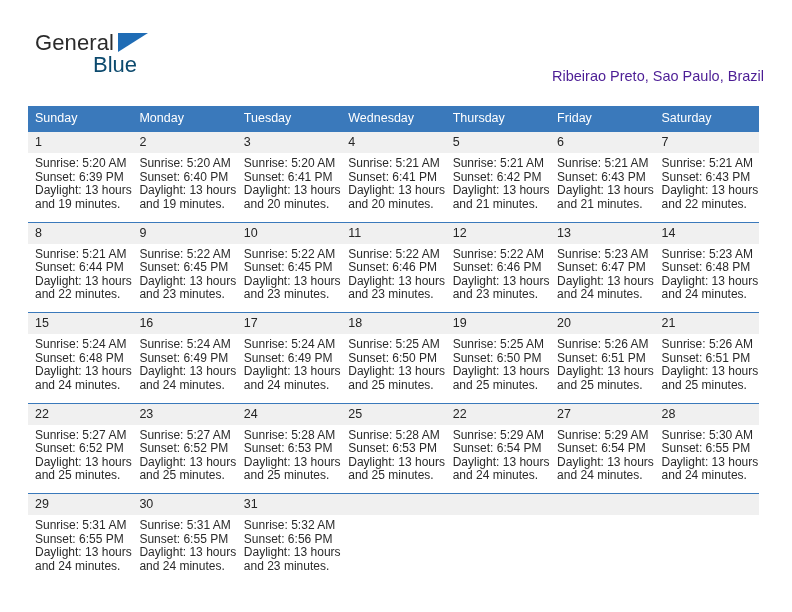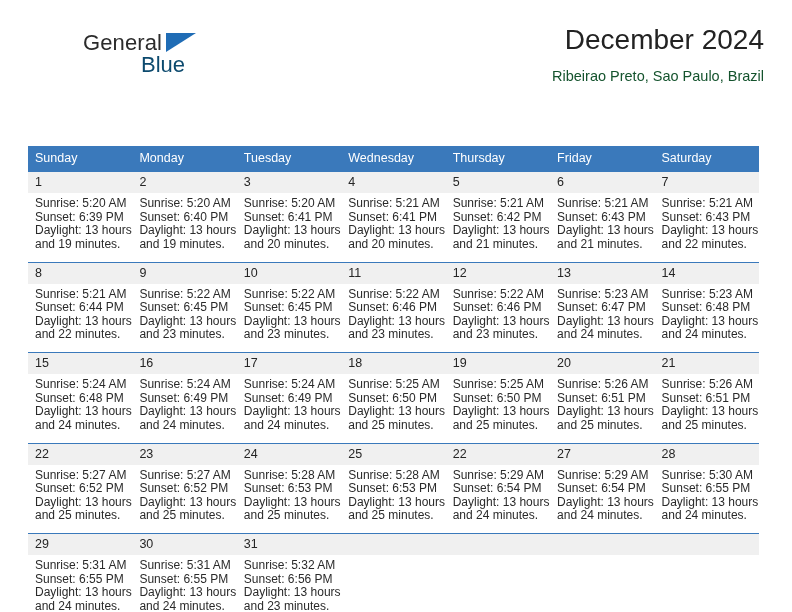--- a/index.html
+++ b/index.html
@@ -9,21 +9,20 @@
     font-family: "Liberation Sans", sans-serif;
     overflow: hidden;
   }
   .page { position: relative; width: 792px; height: 612px; }
 
   
   .topbar {
     position: absolute;
     left: 28px; top: 22px; right: 28px;
     height: 70px;
-    margin-left: 48px;
   }
   .logo {
     position: absolute; left: 7px; top: 8px;
     width: 180px; height: 56px;
   }
   .logo-general {
     position: absolute; left: 0; top: 0;
     font-size: 22px; color: #2b2b2b; letter-spacing: .1px;
     line-height: 26px;
   }
@@ -37,35 +36,34 @@
     position: absolute; left: 58px; top: 22px;
     font-size: 22px; color: #0c4a6e; line-height: 26px;
   }
   .title {
     position: absolute; right: 0; top: 0;
     font-size: 28px; color: #222; text-align: right;
     line-height: 36px; white-space: nowrap;
   }
   .subtitle {
     position: absolute; right: 0; top: 44px;
-    font-size: 14.5px; color: #14532d; text-align: right;
+    font-size: 14.5px; color: #4c1d95; text-align: right;
     line-height: 20px; white-space: nowrap;
   }
 
   
   .calendar {
     position: absolute;
     left: 28px; top: 106px;
     width: 731px;
   }
   .cal-table {
     width: 731px;
     border-collapse: collapse;
     table-layout: fixed;
-    margin-top: 40px;
   }
   .cal-table col { width: 104.43px; }
 
   thead th {
     background: #3a79bb;
     color: #ffffff;
     font-size: 12.5px;
     font-weight: normal;
     text-align: left;
     padding: 5px 0 6px 7px;
@@ -112,21 +110,20 @@
 <div class="page">
 
   <div class="topbar">
 
     <div class="logo">
       <span class="logo-general">General</span>
       <span class="logo-flag"></span>
       <span class="logo-blue">Blue</span>
     </div>
 
-    <div class="title">December 2024</div>
     <div class="subtitle">Ribeirao Preto, Sao Paulo, Brazil</div>
   </div>
 
   <div class="calendar">
     <table class="cal-table">
       <colgroup>
         <col>
           <col>
           <col>
           <col>

